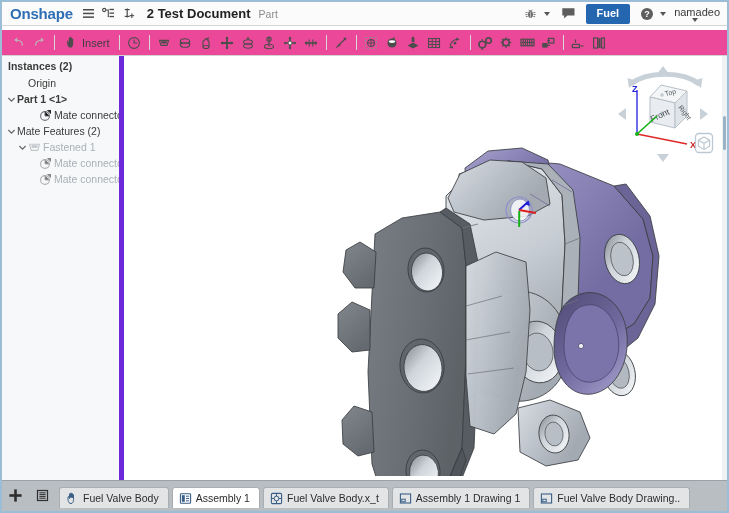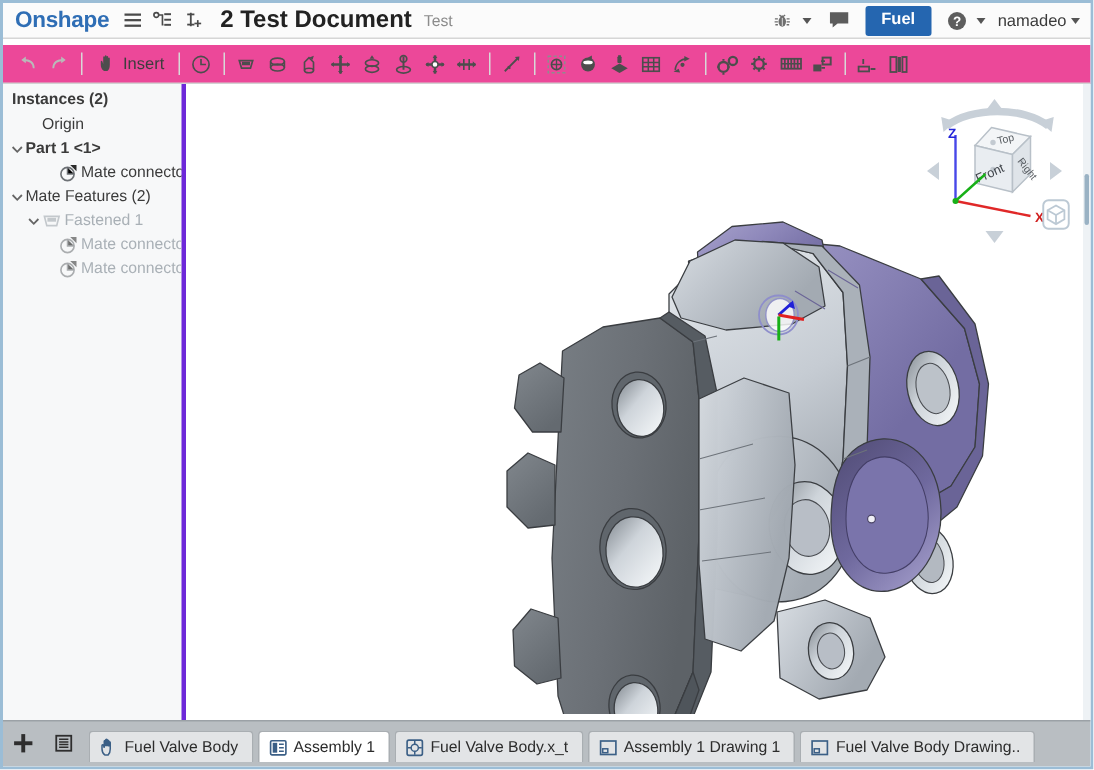--- a/index.html
+++ b/index.html
@@ -37,21 +37,21 @@
     margin-left: 8px; letter-spacing: -0.2px;
     white-space: nowrap;
   }
   .hdr-icon {
     width: 20px; height: 20px;
     display: flex; align-items: center; justify-content: center;
     color: #4a4a4a;
   }
   .hdr-icon svg { display: block; }
   .doc-title {
-    font-size: 16px; font-weight: bold; color: #222;
+    font-size: 13px; font-weight: bold; color: #222;
     margin-left: 8px; white-space: nowrap;
   }
   .doc-ws {
     font-size: 10.5px; color: #8c8c8c;
     margin-left: 8px; white-space: nowrap;
   }
   .hdr-right {
     margin-left: auto; display: flex; align-items: center;
     margin-right: 7px;
   }
@@ -101,21 +101,21 @@
     font-size: 11px; color: #3d3d3d; margin-left: 4px;
     white-space: nowrap;
   }
   .tb-undo { color: #b9b9b9; }
 
   
   .sidebar {
     position: absolute; left: 0; top: 54px;
     width: 122px; bottom: 31px;
     background: #f7f8f9;
-    border-right: 3px solid #6d28d9;
+    border-right: 5px solid #6d28d9;
     box-sizing: border-box;
     overflow: hidden;
   }
   .sb-header {
     font-size: 10.5px; font-weight: bold; color: #3b3b3b;
     padding: 4px 0 3px 6px;
     white-space: nowrap;
   }
   .tree-row {
     display: flex; align-items: center;
@@ -222,21 +222,21 @@
       <svg width="13" height="13" viewBox="0 0 13 13">
         <rect x="4.6" y="1.5" width="1.2" height="9" fill="#4a4a4a"></rect>
         <rect x="2.8" y="2" width="4.8" height="1.2" fill="#4a4a4a"></rect>
         <rect x="2.8" y="8.8" width="4.8" height="1.2" fill="#4a4a4a"></rect>
         <rect x="9.3" y="6.4" width="1.1" height="4.6" fill="#4a4a4a"></rect>
         <rect x="7.6" y="8.1" width="4.5" height="1.1" fill="#4a4a4a"></rect>
       </svg>
     </div>
 
     <div class="doc-title">2 Test Document</div>
-    <div class="doc-ws">Test</div>
+    <div class="doc-ws">Part</div>
 
     <div class="hdr-right">
       <div style="display:flex;align-items:center;">
         <div class="hdr-icon">
           <svg width="13" height="13" viewBox="0 0 13 13">
             <ellipse cx="6.5" cy="7.4" rx="2.5" ry="3.4" fill="#6e6e6e"></ellipse>
             <rect x="6.1" y="3.3" width="0.9" height="2.2" fill="#6e6e6e"></rect>
             <path d="M4.6 3 L6.4 4.4 M8.4 3 L6.7 4.4" stroke="#6e6e6e" stroke-width="0.9" fill="none"></path>
             <path d="M3.6 5.6 H1.6 M3.6 7.6 H1.4 M3.6 9.5 H1.9 M9.4 5.6 H11.4 M9.4 7.6 H11.6 M9.4 9.5 H11.1" stroke="#6e6e6e" stroke-width="0.9" fill="none"></path>
             <rect x="6.2" y="4.9" width="0.7" height="5.4" fill="#ffffff" opacity="0.7"></rect>
@@ -256,21 +256,21 @@
       <div style="display:flex;align-items:center;">
         <div class="hdr-icon">
           <svg width="14" height="14" viewBox="0 0 14 14">
             <circle cx="7" cy="7" r="6" fill="#5e5e5e"></circle>
             <text x="7" y="10.4" font-family="Liberation Sans, sans-serif" font-size="9" font-weight="bold" fill="#ffffff" text-anchor="middle">?</text>
           </svg>
         </div>
         <div class="caret"></div>
       </div>
 
-      <div style="display:flex;align-items:center;">
+      <div style="display:flex;align-items:center;flex-direction:column;">
         <div class="user-name">namadeo</div>
         <div class="caret"></div>
       </div>
     </div>
   </div>
 
   <div class="toolbar">
 
     <div class="tb-btn tb-undo" style="margin-left:6px;">
       <svg width="13" height="13" viewBox="0 0 13 13">

